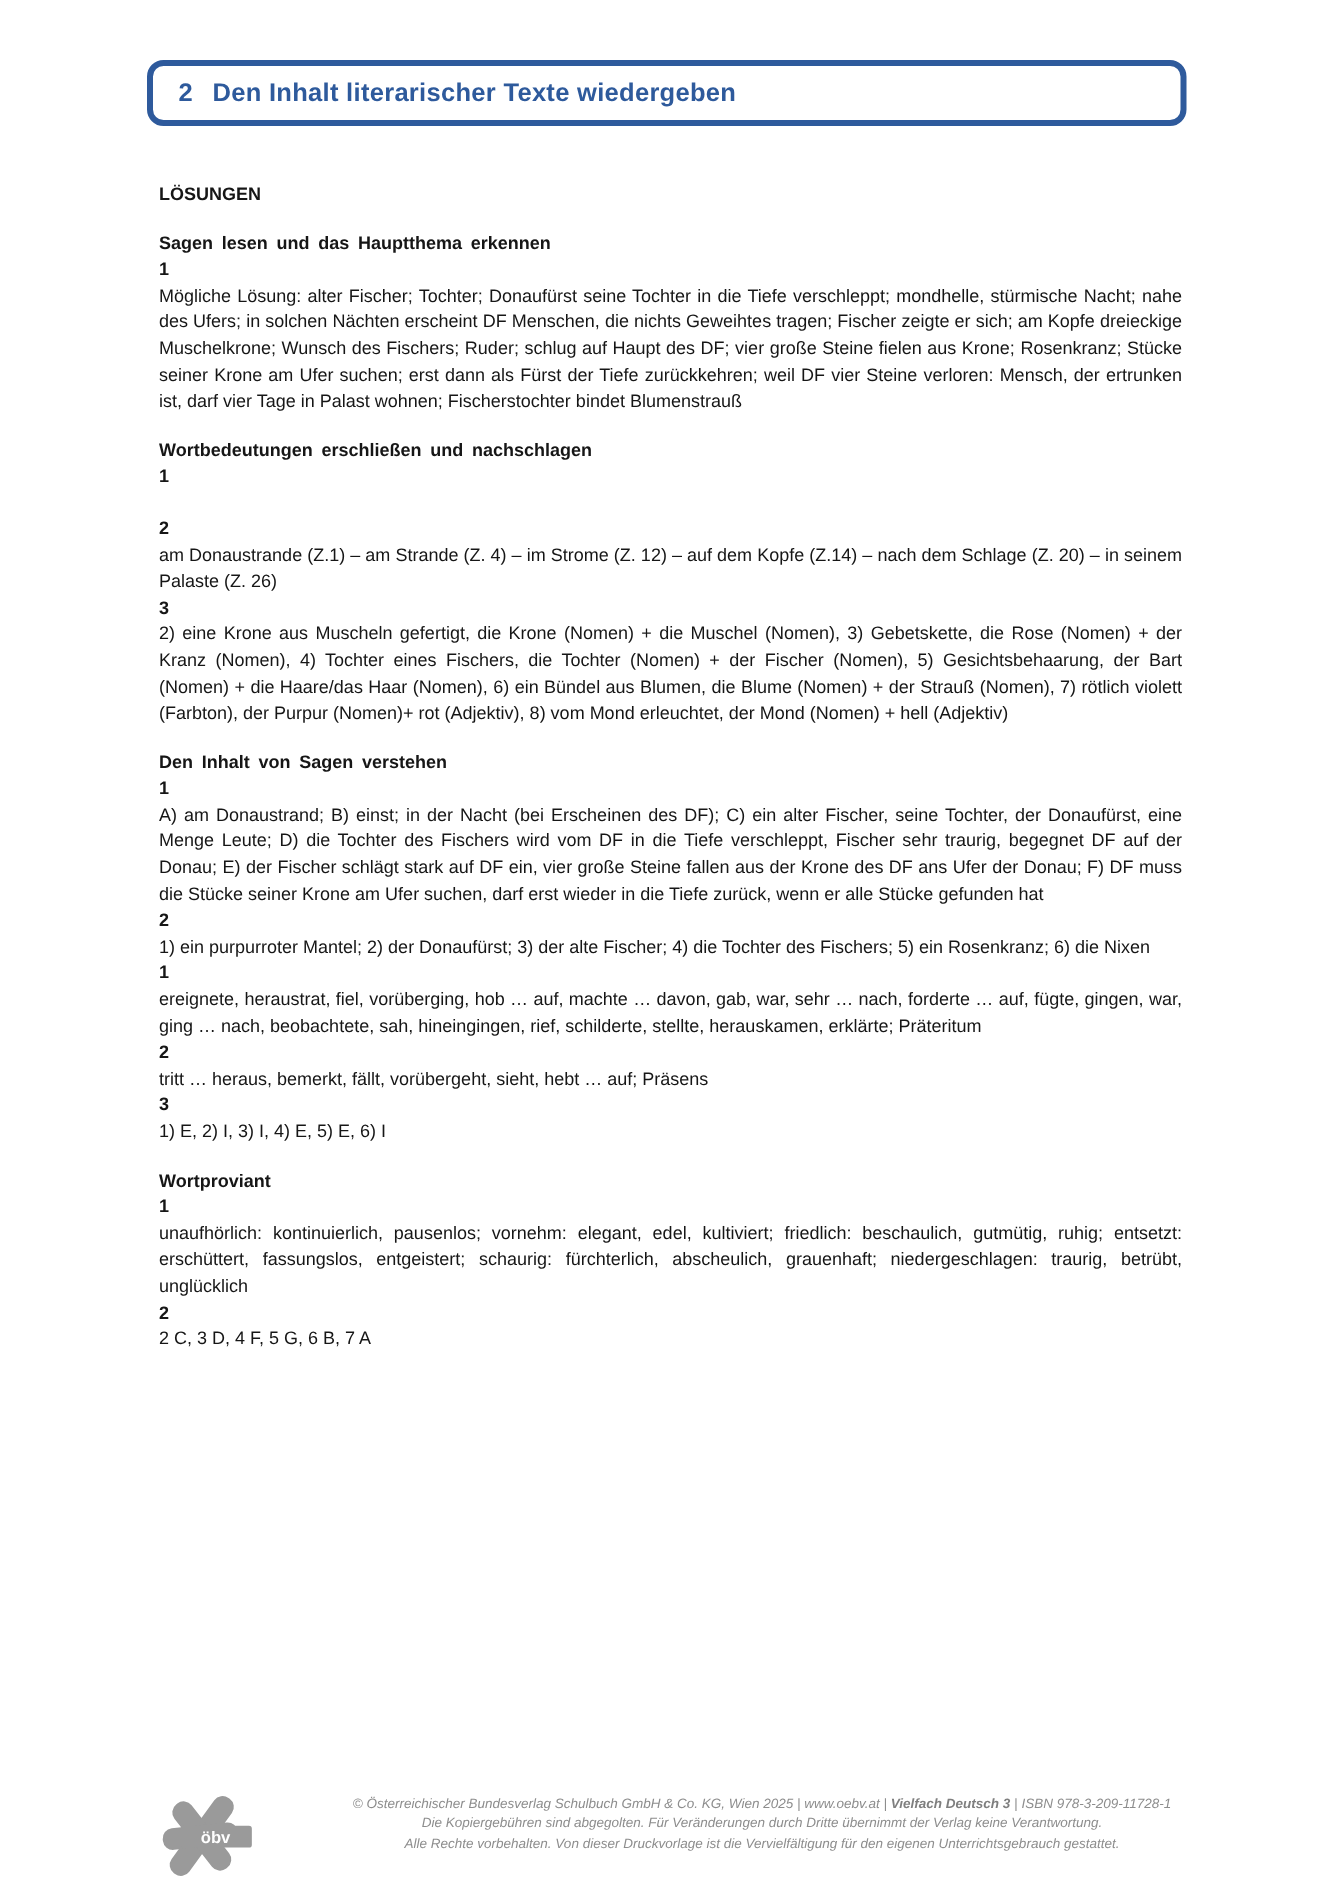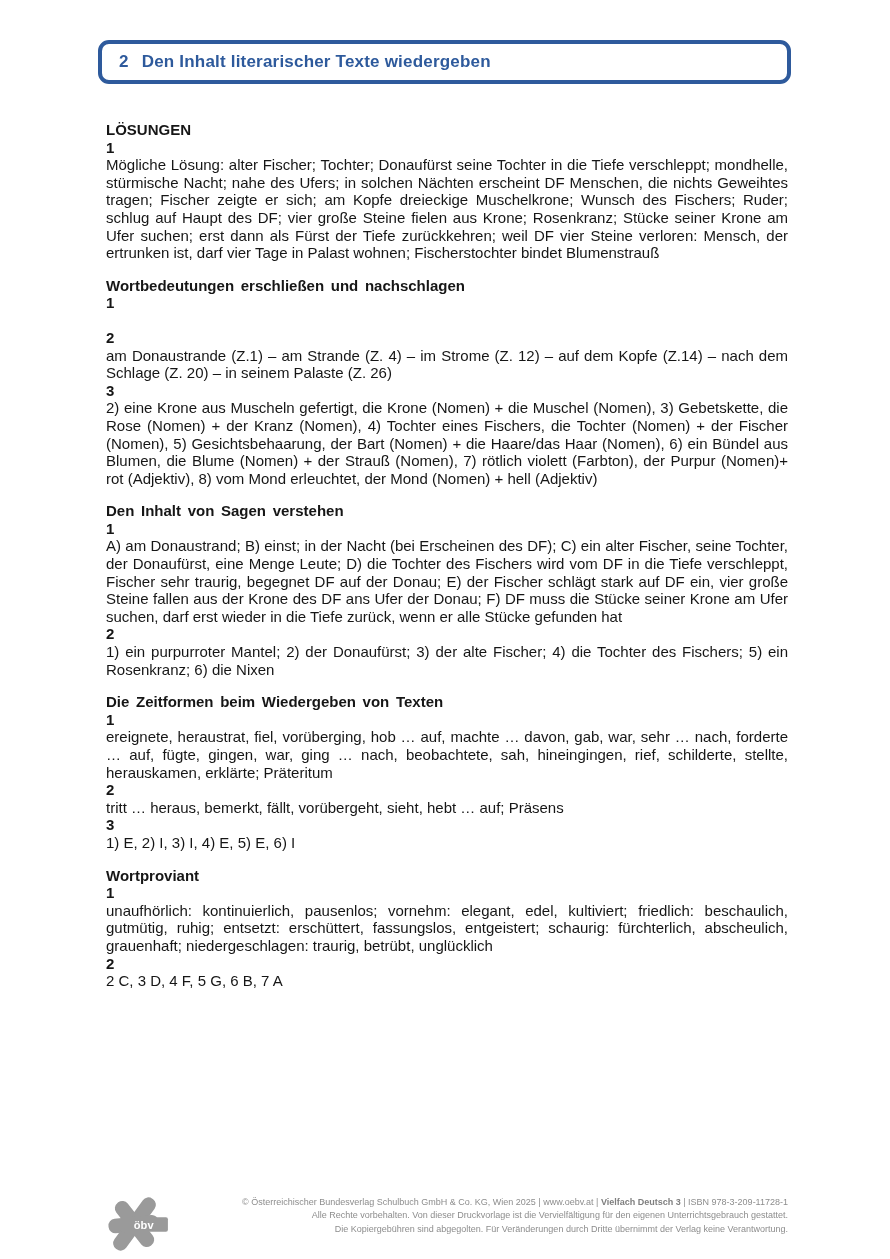--- a/index.html
+++ b/index.html
@@ -23,56 +23,58 @@
   .header-title {
     color: #2e5a9c; font-weight: bold; font-size: 17px;
     padding-left: 17px; letter-spacing: 0.2px;
     display: flex;
   }
   .header-num { margin-right: 13px; }
 
   
   .content {
     position: absolute; left: 106px; top: 121px; width: 682px;
-    font-size: 15px; line-height: 17.6px; color: #161616;
+    font-size: 12px; line-height: 17.6px; color: #161616;
   }
   .content p { text-align: justify; }
   .solutions-label { font-weight: bold; }
   .sec-title { font-weight: bold; margin-top: 15px; word-spacing: 2.5px; }
   .num { font-weight: bold; }
   .gap-before { margin-top: 17px; }
   .it { }
 
   
   .footer { position: absolute; left: 100px; top: 1192px; width: 690px; }
   .logo { position: absolute; left: 0; top: 2px; width: 70px; height: 60px; }
   .footer-text {
     position: absolute; left: 128px; top: 4px; width: 560px;
     color: #8d8d8d; font-size: 9px; line-height: 13.4px;
-    text-align: right;
+    text-align: center;
+    font-style: italic;
   }
   .footer-text b { color: #7f7f7f; }
 </style>
 </head>
 <body>
 
 <div class="page">
 
   <div class="header-box">
     <div class="header-title">
       <span class="header-num">2</span>
       <span>Den Inhalt literarischer Texte wiedergeben</span>
     </div>
   </div>
 
   <div class="content">
 
     <div class="solutions-label">LÖSUNGEN</div>
 
     <div>
+      <div class="sec-title">Sagen lesen und das Hauptthema erkennen</div>
       <div class="num">1</div>
       <p><span class="it">Mögliche Lösung:</span><span> alter Fischer; Tochter; Donaufürst seine Tochter in die Tiefe verschleppt; mondhelle, stürmische Nacht; nahe des Ufers; in solchen Nächten erscheint DF Menschen, die nichts Geweihtes tragen; Fischer zeigte er sich; am Kopfe dreieckige Muschelkrone; Wunsch des Fischers; Ruder; schlug auf Haupt des DF; vier große Steine fielen aus Krone; Rosenkranz; Stücke seiner Krone am Ufer suchen; erst dann als Fürst der Tiefe zurückkehren; weil DF vier Steine verloren: Mensch, der ertrunken ist, darf vier Tage in Palast wohnen; Fischerstochter bindet Blumenstrauß</span></p>
     </div>
 
     <div>
       <div class="sec-title">Wortbedeutungen erschließen und nachschlagen</div>
       <div class="num">1</div>
       <div class="num gap-before">2</div>
       <p><span>am Donaustrande (Z.1) – am Strande (Z. 4) – im Strome (Z. 12) – auf dem Kopfe (Z.14) – nach dem Schlage (Z. 20) – in seinem Palaste (Z. 26)</span></p>
       <div class="num">3</div>
@@ -81,21 +83,20 @@
 
     <div>
       <div class="sec-title">Den Inhalt von Sagen verstehen</div>
       <div class="num">1</div>
       <p><span>A) am Donaustrand; B) einst; in der Nacht (bei Erscheinen des DF); C) ein alter Fischer, seine Tochter, der Donaufürst, eine Menge Leute; D) die Tochter des Fischers wird vom DF in die Tiefe verschleppt, Fischer sehr traurig, begegnet DF auf der Donau; E) der Fischer schlägt stark auf DF ein, vier große Steine fallen aus der Krone des DF ans Ufer der Donau; F) DF muss die Stücke seiner Krone am Ufer suchen, darf erst wieder in die Tiefe zurück, wenn er alle Stücke gefunden hat</span></p>
       <div class="num">2</div>
       <p><span>1) ein purpurroter Mantel; 2) der Donaufürst; 3) der alte Fischer; 4) die Tochter des Fischers; 5) ein Rosenkranz; 6) die Nixen</span></p>
     </div>
 
     <div>
-      <div class="sec-title">Die Zeitformen beim Wiedergeben von Texten</div>
       <div class="num">1</div>
       <p><span>ereignete, heraustrat, fiel, vorüberging, hob … auf, machte … davon, gab, war, sehr … nach, forderte … auf, fügte, gingen, war, ging … nach, beobachtete, sah, hineingingen, rief, schilderte, stellte, herauskamen, erklärte; Präteritum</span></p>
       <div class="num">2</div>
       <p><span>tritt … heraus, bemerkt, fällt, vorübergeht, sieht, hebt … auf; Präsens</span></p>
       <div class="num">3</div>
       <p><span>1) E, 2) I, 3) I, 4) E, 5) E, 6) I</span></p>
     </div>
 
     <div>
       <div class="sec-title">Wortproviant</div>
@@ -112,18 +113,18 @@
       <g fill="#9a9a9a">
         <rect x="27" y="-1" width="15" height="64" rx="7" transform="rotate(36 34.5 31)"></rect>
         <rect x="27" y="3" width="15" height="56" rx="7" transform="rotate(-38 34.5 31)"></rect>
         <rect x="27" y="6" width="15" height="52" rx="7" transform="rotate(84 34.5 31)"></rect>
         <rect x="20" y="24" width="49" height="15" rx="2"></rect>
       </g>
       <text x="44" y="35.8" fill="#ffffff" font-size="11.5" font-weight="bold" text-anchor="middle" font-family="Liberation Sans, sans-serif">öbv</text>
     </svg>
     <div class="footer-text">
       <div><span>© Österreichischer Bundesverlag Schulbuch GmbH &amp; Co. KG, Wien 2025 | www.oebv.at | </span><b>Vielfach Deutsch 3</b><span> | ISBN 978-3-209-11728-1</span></div>
+      <div>Die Kopiergebühren sind abgegolten. Für Veränderungen durch Dritte übernimmt der Verlag keine Verantwortung.</div>
       <div>Alle Rechte vorbehalten. Von dieser Druckvorlage ist die Vervielfältigung für den eigenen Unterrichtsgebrauch gestattet.</div>
-      <div>Die Kopiergebühren sind abgegolten. Für Veränderungen durch Dritte übernimmt der Verlag keine Verantwortung.</div>
     </div>
   </div>
 
 </div>
 
 </body></html>

